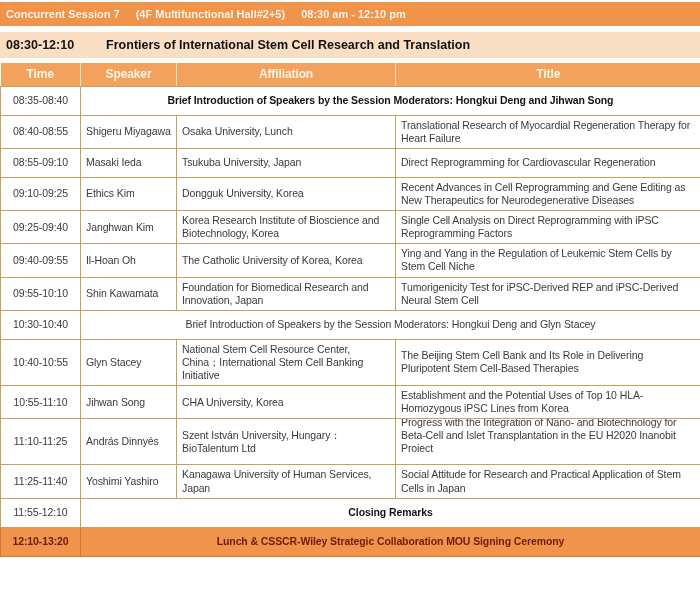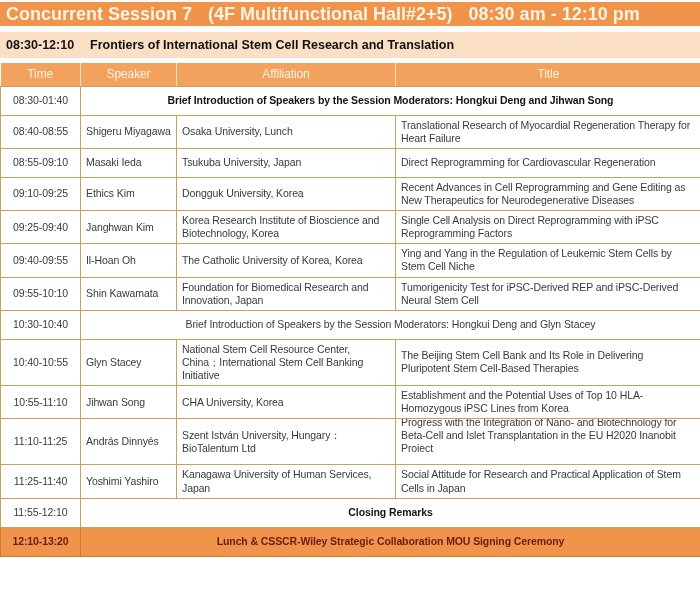--- a/index.html
+++ b/index.html
@@ -10,40 +10,40 @@
   html,body{background:#ffffff;}
   body{
     width:700px;height:594px;overflow:hidden;
     font-family:"Liberation Sans","DejaVu Sans",sans-serif;
     color:var(--text);
   }
   .page{width:700px;padding-top:2px;}
   .session-bar{
     background:var(--accent);color:var(--headtext);
     height:24px;display:flex;align-items:center;
-    font-size:18px;font-weight:bold;padding-left:6px;
+    font-size:11px;font-weight:bold;padding-left:6px;
     text-shadow:0 0 0 rgba(0,0,0,.1);
   }
   .session-bar span{margin-right:16px;white-space:nowrap;}
   .gap6{height:6px;background:#fff;}
   .gap5{height:5px;background:#fff;}
   .session-title-row{
     background:var(--peach);height:26px;display:flex;align-items:center;
-    font-size:12.5px;font-weight:bold;color:#111;padding-left:6px;
+    font-size:12.5px;font-weight:bold;color:#111;padding-left:6px;gap:16px;
   }
   .session-title-row .st-time{margin-right:16px;white-space:nowrap;}
   table.schedule{
     width:700px;border-collapse:collapse;table-layout:fixed;
     font-size:10.5px;letter-spacing:-0.1px;line-height:1.25;
   }
   col.c-time{width:80px;} col.c-speaker{width:96px;}
   col.c-aff{width:219px;} col.c-title{width:305px;}
   th{
     background:var(--colhead);color:var(--headtext);
-    font-size:12px;font-weight:normal;height:23px;text-align:center;
+    font-size:12px;font-weight:bold;height:23px;text-align:center;
     border-bottom:1px solid var(--border);
   }
   th + th{border-left:1px solid rgba(255,248,235,.7);}
   td{
     border:1px solid var(--border);
     padding:3px 5px;vertical-align:middle;height:29px;
     background:#fff;overflow:hidden;
   }
   td.time{text-align:center;white-space:nowrap;padding:3px 1px;}
   td.merged{text-align:center;}
@@ -87,21 +87,21 @@
     <thead>
       <tr>
         <th>Time</th>
         <th>Speaker</th>
         <th>Affiliation</th>
         <th>Title</th>
       </tr>
     </thead>
     <tbody id="schedule-body">
         <tr>
-          <td class="time">08:30-01:40</td>
+          <td class="time">08:35-08:40</td>
           <td colspan="3" class="merged b">Brief Introduction of Speakers by the Session Moderators: Hongkui Deng and Jihwan Song</td>
         </tr>
         <tr>
           <td class="time">08:40-08:55</td>
           <td>Shigeru Miyagawa</td>
           <td>Osaka University, Lunch</td>
           <td>Translational Research of Myocardial Regeneration Therapy for Heart Failure</td>
         </tr>
         <tr>
           <td class="time">08:55-09:10</td>

